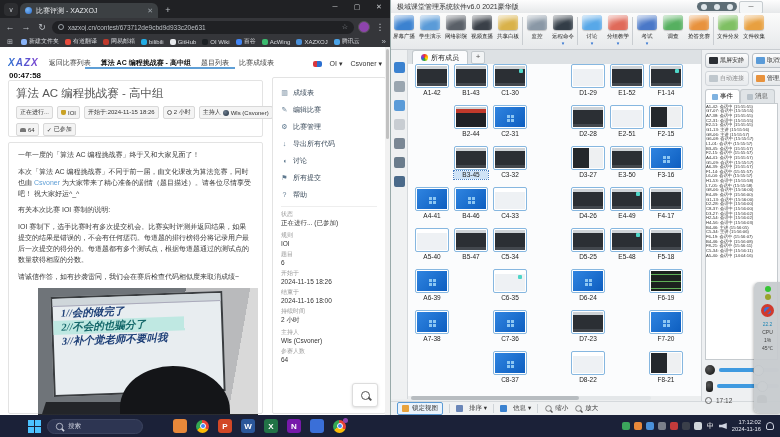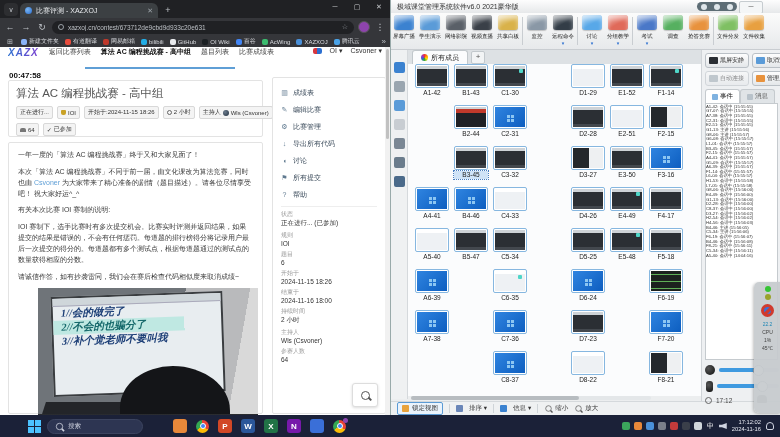--- a/index.html
+++ b/index.html
@@ -23,21 +23,21 @@
   .site-ic{width:6px;height:6px;border-radius:50%;border:1px solid #9aa0a6;box-sizing:border-box;}
   .url{font-size:6.5px;color:#bdc1c6;white-space:nowrap;overflow:hidden;}
   .star{margin-left:auto;color:#9aa0a6;font-size:7px;}
   .avatar{width:10px;height:10px;border-radius:50%;background:#8e44ad;border:1px solid #555;}
   .bmbar{position:absolute;left:0;top:36px;width:390px;height:11px;background:#35363a;display:flex;align-items:center;padding:0 4px;gap:5px;box-sizing:border-box;}
   .bm{display:flex;align-items:center;gap:2px;}
   .bm i{width:6px;height:6px;border-radius:2px;display:inline-block;}
   .bm span{font-size:6px;color:#dadce0;white-space:nowrap;}
   .bmmore{margin-left:auto;color:#bdc1c6;font-size:8px;}
   .page{position:absolute;left:0;top:47px;width:390px;height:368px;background:#fff;overflow:hidden;}
-  .navbar{position:absolute;left:0;top:0;width:390px;height:21px;background:#fff;display:flex;align-items:flex-start;gap:10px;padding:0 8px;box-sizing:border-box;}
+  .navbar{position:absolute;left:0;top:0;width:390px;height:21px;background:#fff;display:flex;align-items:flex-end;gap:10px;padding:0 8px;box-sizing:border-box;}
   .logo{font-size:10px;font-weight:bold;font-style:italic;letter-spacing:1px;background:linear-gradient(90deg,#2b6fd0,#7b3fd0);-webkit-background-clip:text;background-clip:text;color:transparent;}
   .snav{font-size:7px;color:#444;white-space:nowrap;}
   .snav.active{color:#111;font-weight:bold;}
   .nav-right{margin-left:auto;display:flex;align-items:center;gap:8px;}
   .oi-ic{width:9px;height:6px;background:linear-gradient(90deg,#d8373e 0 45%,#2b6fd0 45%);border-radius:2px;}
   .navdd{font-size:7px;color:#333;white-space:nowrap;}
   .blueline{position:absolute;left:85px;top:20px;width:150px;height:2px;background:#5f9fd6;}
   .timer{position:absolute;left:9px;top:24px;font-size:8px;font-weight:bold;color:#111;}
   .hcard{position:absolute;left:8px;top:33px;width:255px;height:57px;background:#fff;border:1px solid #e3e3e3;border-radius:2px;box-sizing:border-box;padding:5px 7px;}
   .ctitle-h{font-size:11.5px;color:#555;margin-bottom:5px;white-space:nowrap;}

